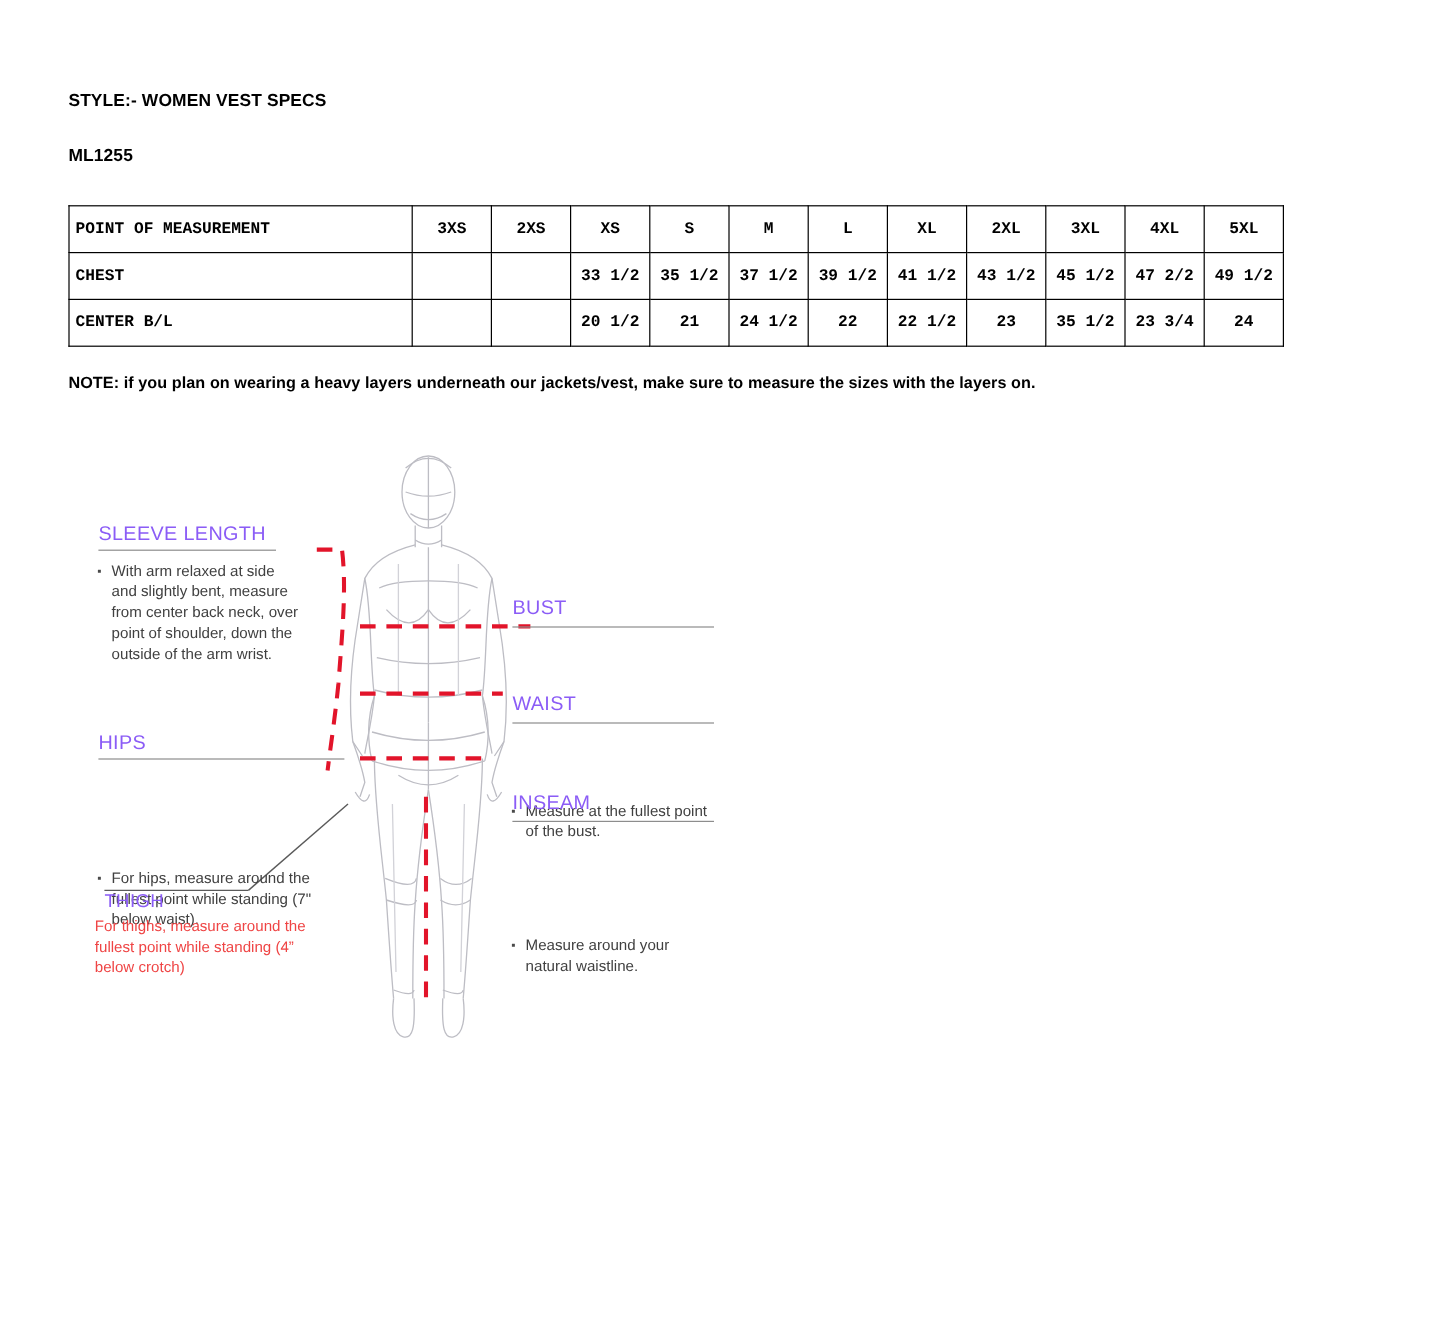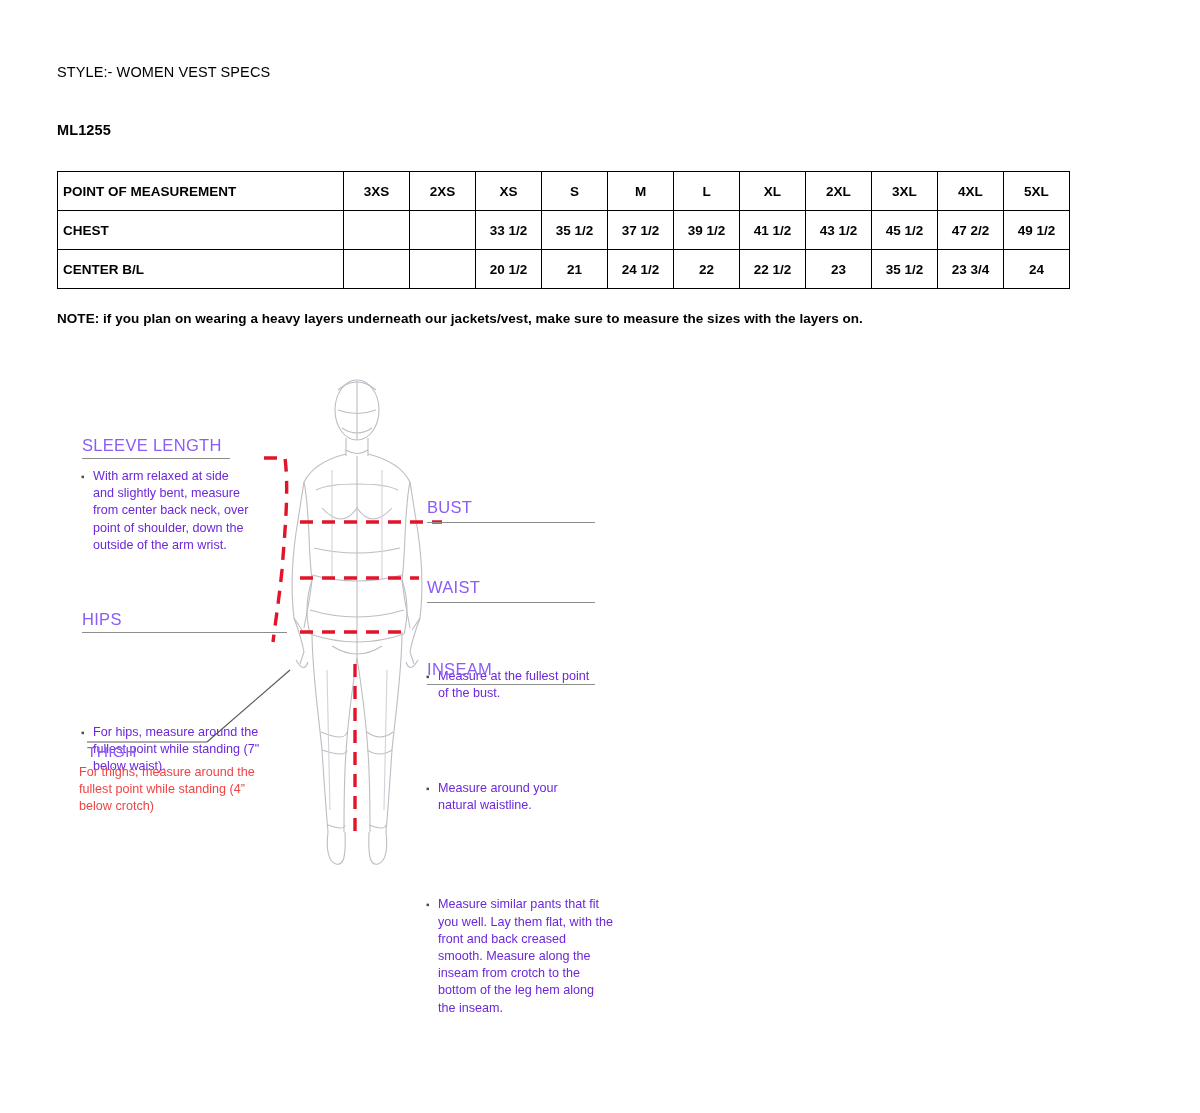--- a/index.html
+++ b/index.html
@@ -17,23 +17,23 @@
   }
   .page {
     position: absolute;
     left: 0; top: 0;
     width: 1200px;
     height: 1113px;
   }
   .style-title {
     position: absolute;
     left: 57px;
-    top: 64px;
+    top: 76px;
     font-size: 14.5px;
-    font-weight: normal;
+    font-weight: bold;
     letter-spacing: 0.1px;
   }
   .style-code {
     position: absolute;
     left: 57px;
     top: 122px;
     font-size: 14.5px;
     font-weight: bold;
     letter-spacing: 0.1px;
   }
@@ -46,20 +46,21 @@
     font-weight: bold;
     table-layout: fixed;
   }
   table.specs th, table.specs td {
     border: 1px solid #000000;
     height: 38px;
     padding: 0;
     text-align: center;
     vertical-align: middle;
     font-weight: bold;
+    font-family: Liberation Mono, monospace;
   }
   table.specs th.pom, table.specs td.pom {
     text-align: left;
     padding-left: 5px;
     width: 280px;
   }
   table.specs th.size, table.specs td.size {
     width: 65px;
   }
   .note {
@@ -93,21 +94,21 @@
     color: #8b5cf6;
     letter-spacing: 0.3px;
   }
   .lbl-head.small {
     font-size: 15.5px;
     margin-top: 10px;
   }
   .lbl-body {
     font-size: 12.6px;
     line-height: 17.2px;
-    color: #6d28d9;
+    color: #404040;
   }
   .bullet::before {
     content: "\25AA";
     position: absolute;
     left: -12px;
     top: 0px;
     font-size: 10px;
     color: #4a4a4a;
   }
   .bullet {
@@ -279,17 +280,16 @@
     <div class="lbl lbl-head" style="left:370px; top:128px;">BUST</div>
     <div class="rule" style="left:370px; top:152px; width:168px;"></div>
     <div class="lbl lbl-body bullet" style="left:381px; top:160px; width:165px;">Measure at the fullest point of the bust.</div>
 
     <div class="lbl lbl-head" style="left:370px; top:208px;">WAIST</div>
     <div class="rule" style="left:370px; top:232px; width:168px;"></div>
     <div class="lbl lbl-body bullet" style="left:381px; top:238px; width:160px;">Measure around your natural waistline.</div>
 
     <div class="lbl lbl-head" style="left:370px; top:290px;">INSEAM</div>
     <div class="rule" style="left:370px; top:314px; width:168px;"></div>
-    <div class="lbl lbl-body bullet" style="left:381px; top:320px; width:175px;">Measure similar pants that fit you well. Lay them flat, with the front and back creased smooth. Measure along the inseam from crotch to the bottom of the leg hem along the inseam.</div>
 
   </div>
 
 </div>
 
 </body></html>

